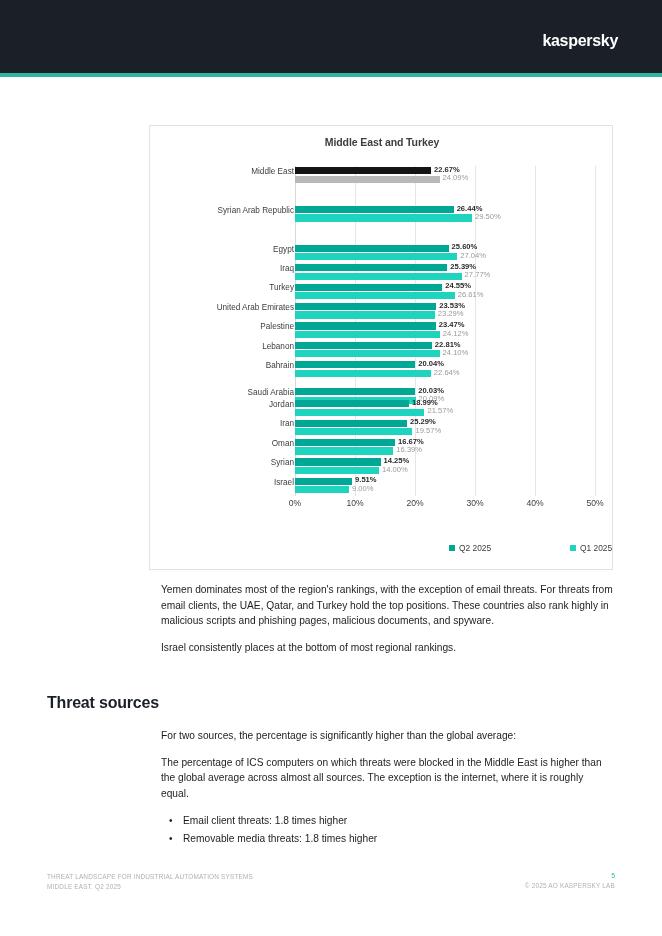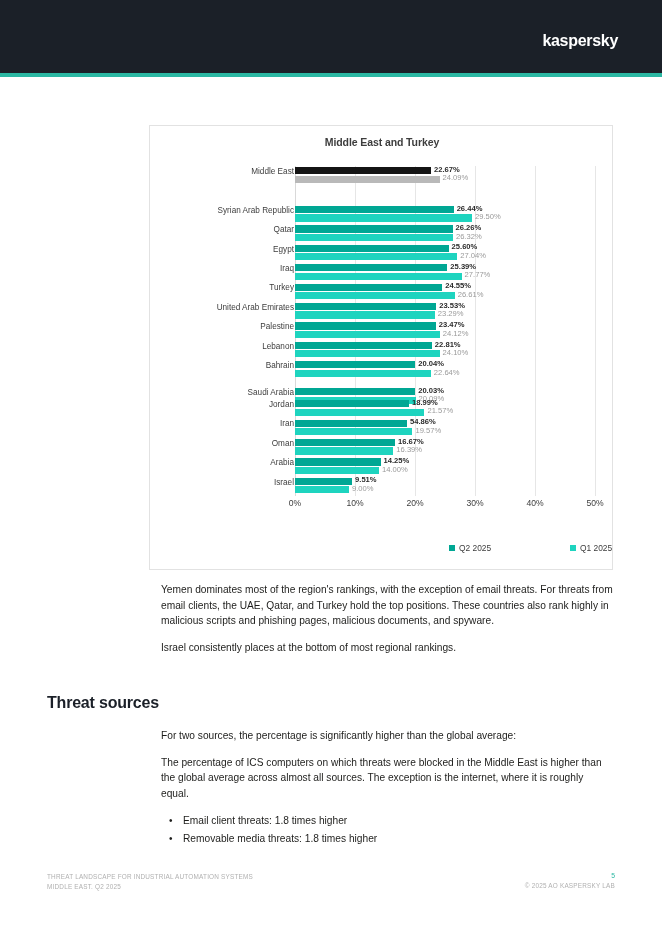--- a/index.html
+++ b/index.html
@@ -279,27 +279,20 @@
         <div class="val val-q2" style="left: 284.02px;">22.67%</div>
         <div class="val val-q1" style="left: 292.54px;">24.09%</div>
       </div>
       <div class="row" style="top: 38.8235px;">
         <div class="cat-label">Syrian Arab Republic</div>
         <div class="bar bar-q2" style="width: 158.64px;"></div>
         <div class="bar bar-q1" style="width: 177px;"></div>
         <div class="val val-q2" style="left: 306.64px;">26.44%</div>
         <div class="val val-q1" style="left: 325px;">29.50%</div>
       </div>
-      <div class="row" style="top: 58.2353px;">
-        <div class="cat-label">Qatar</div>
-        <div class="bar bar-q2" style="width: 157.56px;"></div>
-        <div class="bar bar-q1" style="width: 157.92px;"></div>
-        <div class="val val-q2" style="left: 305.56px;">26.26%</div>
-        <div class="val val-q1" style="left: 305.92px;">26.32%</div>
-      </div>
       <div class="row" style="top: 77.6471px;">
         <div class="cat-label">Egypt</div>
         <div class="bar bar-q2" style="width: 153.6px;"></div>
         <div class="bar bar-q1" style="width: 162.24px;"></div>
         <div class="val val-q2" style="left: 301.6px;">25.60%</div>
         <div class="val val-q1" style="left: 310.24px;">27.04%</div>
       </div>
       <div class="row" style="top: 97.0588px;">
         <div class="cat-label">Iraq</div>
         <div class="bar bar-q2" style="width: 152.34px;"></div>
@@ -353,32 +346,32 @@
         <div class="cat-label">Jordan</div>
         <div class="bar bar-q2" style="width: 113.94px;"></div>
         <div class="bar bar-q1" style="width: 129.42px;"></div>
         <div class="val val-q2" style="left: 261.94px;">18.99%</div>
         <div class="val val-q1" style="left: 277.42px;">21.57%</div>
       </div>
       <div class="row" style="top: 252.353px;">
         <div class="cat-label">Iran</div>
         <div class="bar bar-q2" style="width: 112.02px;"></div>
         <div class="bar bar-q1" style="width: 117.42px;"></div>
-        <div class="val val-q2" style="left: 260.02px;">54.86%</div>
+        <div class="val val-q2" style="left: 260.02px;">25.29%</div>
         <div class="val val-q1" style="left: 265.42px;">19.57%</div>
       </div>
       <div class="row" style="top: 271.765px;">
         <div class="cat-label">Oman</div>
         <div class="bar bar-q2" style="width: 100.02px;"></div>
         <div class="bar bar-q1" style="width: 98.34px;"></div>
         <div class="val val-q2" style="left: 248.02px;">16.67%</div>
         <div class="val val-q1" style="left: 246.34px;">16.39%</div>
       </div>
       <div class="row" style="top: 291.176px;">
-        <div class="cat-label">Arabia</div>
+        <div class="cat-label">Syrian</div>
         <div class="bar bar-q2" style="width: 85.5px;"></div>
         <div class="bar bar-q1" style="width: 84px;"></div>
         <div class="val val-q2" style="left: 233.5px;">14.25%</div>
         <div class="val val-q1" style="left: 232px;">14.00%</div>
       </div>
       <div class="row" style="top: 310.588px;">
         <div class="cat-label">Israel</div>
         <div class="bar bar-q2" style="width: 57.06px;"></div>
         <div class="bar bar-q1" style="width: 54px;"></div>
         <div class="val val-q2" style="left: 205.06px;">9.51%</div>

